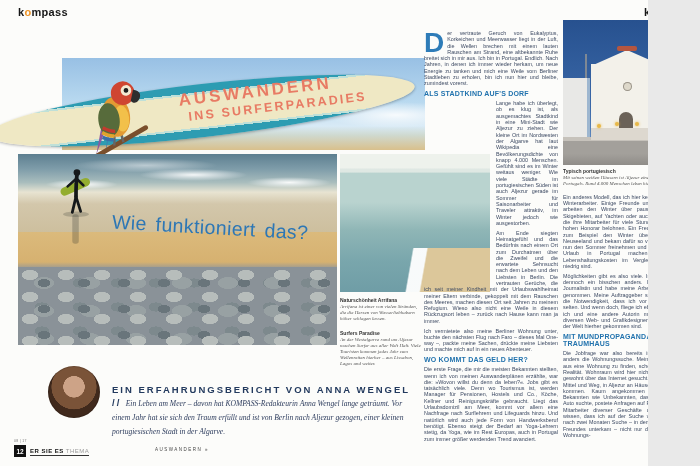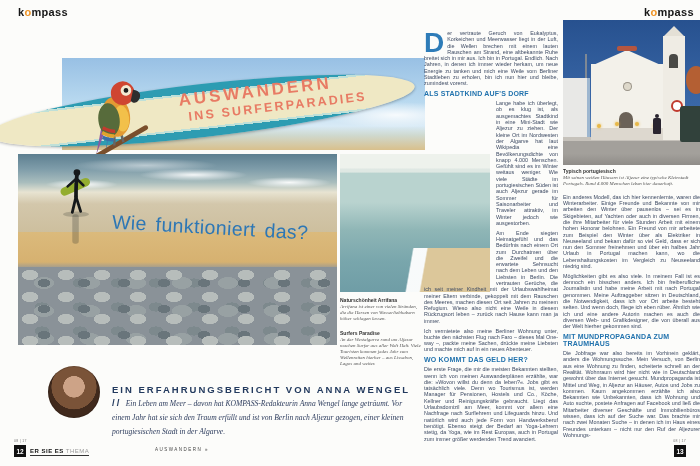--- a/index.html
+++ b/index.html
@@ -1,16 +1,16 @@
 <!DOCTYPE html>
 <html><head>
 <meta charset="utf-8">
 <style>
   html,body{margin:0;padding:0;background:#e9e9e9;}
-  #spread{position:relative;width:700px;height:466px;background:#fcfcfa;overflow:hidden;
+  #spread{position:relative;width:648px;height:466px;background:#fcfcfa;overflow:hidden;
           font-family:"Liberation Sans",sans-serif;}
   
   .logo{position:absolute;top:6px;font-weight:bold;font-size:11px;letter-spacing:.3px;color:#161616;}
   .logo .o{color:#ef9426;}
   .logo-left{left:18px;}
   .logo-right{left:644px;}
 
   
   .hero-photo{position:absolute;left:62px;top:58px;width:363px;height:92px;
     background:

